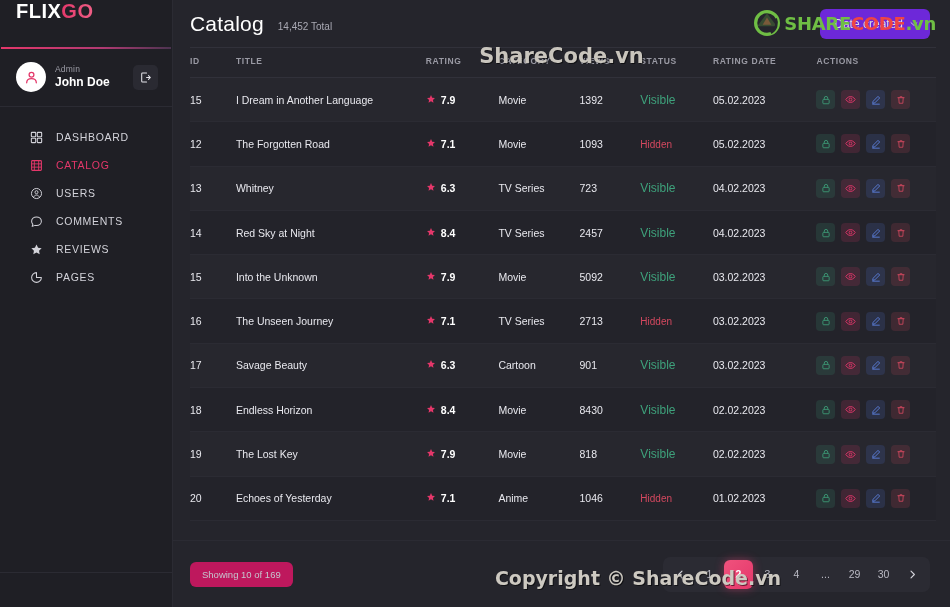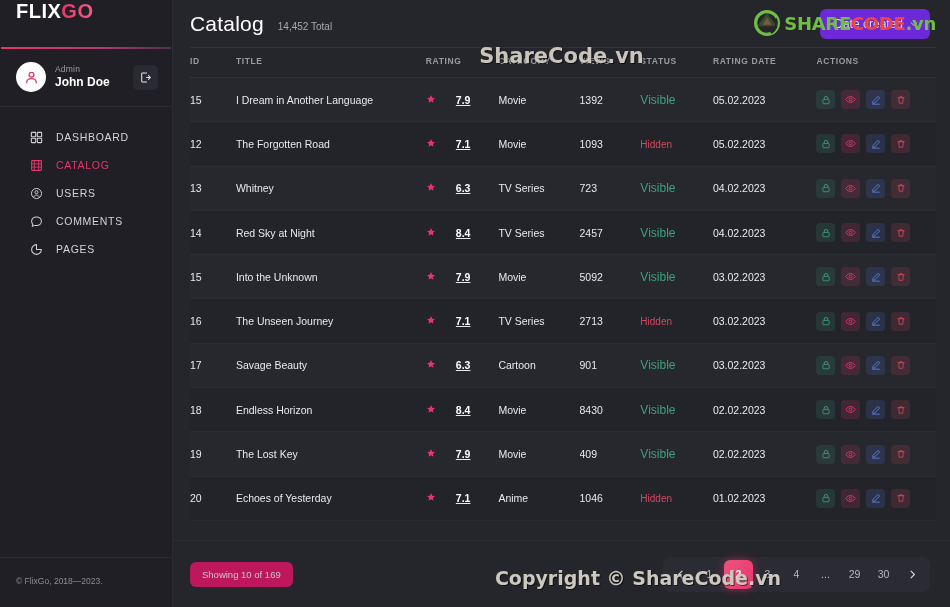--- a/index.html
+++ b/index.html
@@ -206,21 +206,21 @@
 
   .c-id     { width: 43px; }
   .c-title  { width: 178px; }
   .c-rating { width: 68px; }
   .c-cat    { width: 76px; }
   .c-views  { width: 57px; }
   .c-status { width: 68px; }
   .c-date   { width: 97px; }
   .c-actions{ width: 112px; }
 
-  .rating-cell { display: flex; align-items: center; gap: 20px; text-decoration: underline; }
+  .rating-cell { display: flex; align-items: center; gap: 5px; }
   .rating-val { font-weight: bold; font-size: 10.5px; color: #fff; }
 
   .status-visible { color: #3ea17b; font-size: 12px; }
   .status-hidden  { color: #d4485f; font-size: 10px; }
 
   .actions { display: flex; gap: 6px; align-items: center; }
   .act {
     width: 19px; height: 19px;
     border-radius: 4px;
     display: flex; align-items: center; justify-content: center;
@@ -373,34 +373,41 @@
 
       <div class="nav-item">
         <span class="nav-icon">
           <svg width="13" height="13" viewBox="0 0 24 24">
             <path d="M21 11.5c0 4.4-4 8-9 8a10 10 0 0 1-2.6-.34L4 21l1.3-3.9A7.5 7.5 0 0 1 3 11.5c0-4.4 4-8 9-8s9 3.6 9 8z" fill="none" stroke="currentColor" stroke-width="1.9" stroke-linejoin="round"></path>
           </svg>
         </span>
         <span class="nav-label">COMMENTS</span>
       </div>
 
+      <div class="nav-item">
+        <span class="nav-icon">
+          <svg width="13" height="13" viewBox="0 0 24 24">
+            <path d="M12 2.6l2.9 6.1 6.6.9-4.8 4.6 1.2 6.6L12 17.6 6.1 20.8l1.2-6.6L2.5 9.6l6.6-.9z" fill="currentColor"></path>
+          </svg>
+        </span>
+        <span class="nav-label">REVIEWS</span>
+      </div>
 
       <div class="nav-item">
         <span class="nav-icon">
           <svg width="13" height="13" viewBox="0 0 24 24">
             <path d="M12 3a9 9 0 1 0 9 9h-9z" fill="none" stroke="currentColor" stroke-width="1.9" stroke-linejoin="round"></path>
           </svg>
         </span>
         <span class="nav-label">PAGES</span>
       </div>
 
     </nav>
 
     <div class="sidebar-footer">
-      <div>© FlixGo, 2018—2023.</div>
     </div>
   </aside>
 
   <section class="main">
 
     <header class="page-header">
       <h1 class="page-title">Catalog</h1>
       <span class="page-total">14,452 Total</span>
       <div class="header-spacer"></div>
       <button class="sort-btn">
@@ -799,21 +806,21 @@
               <td>The Lost Key</td>
               <td>
                 <span class="rating-cell">
                   <span><svg width="10" height="10" viewBox="0 0 24 24">
                       <path d="M12 2.6l2.9 6.1 6.6.9-4.8 4.6 1.2 6.6L12 17.6 6.1 20.8l1.2-6.6L2.5 9.6l6.6-.9z" fill="#e4376a"></path>
                     </svg></span>
                   <span class="rating-val">7.9</span>
                 </span>
               </td>
               <td>Movie</td>
-              <td>409</td>
+              <td>818</td>
               <td><span class="status-visible">Visible</span></td>
               <td>02.02.2023</td>
               <td>
                 <span class="actions">
                   <span class="act act-lock">
                     <svg width="10" height="10" viewBox="0 0 24 24">
                       <rect x="4.5" y="10.5" width="15" height="10.5" rx="1.8" fill="none" stroke="#3ea17b" stroke-width="2"></rect>
                       <path d="M7.8 10.5V7.6a4.2 4.2 0 0 1 8.4 0v2.9" fill="none" stroke="#3ea17b" stroke-width="2"></path>
                     </svg>
                   </span>

